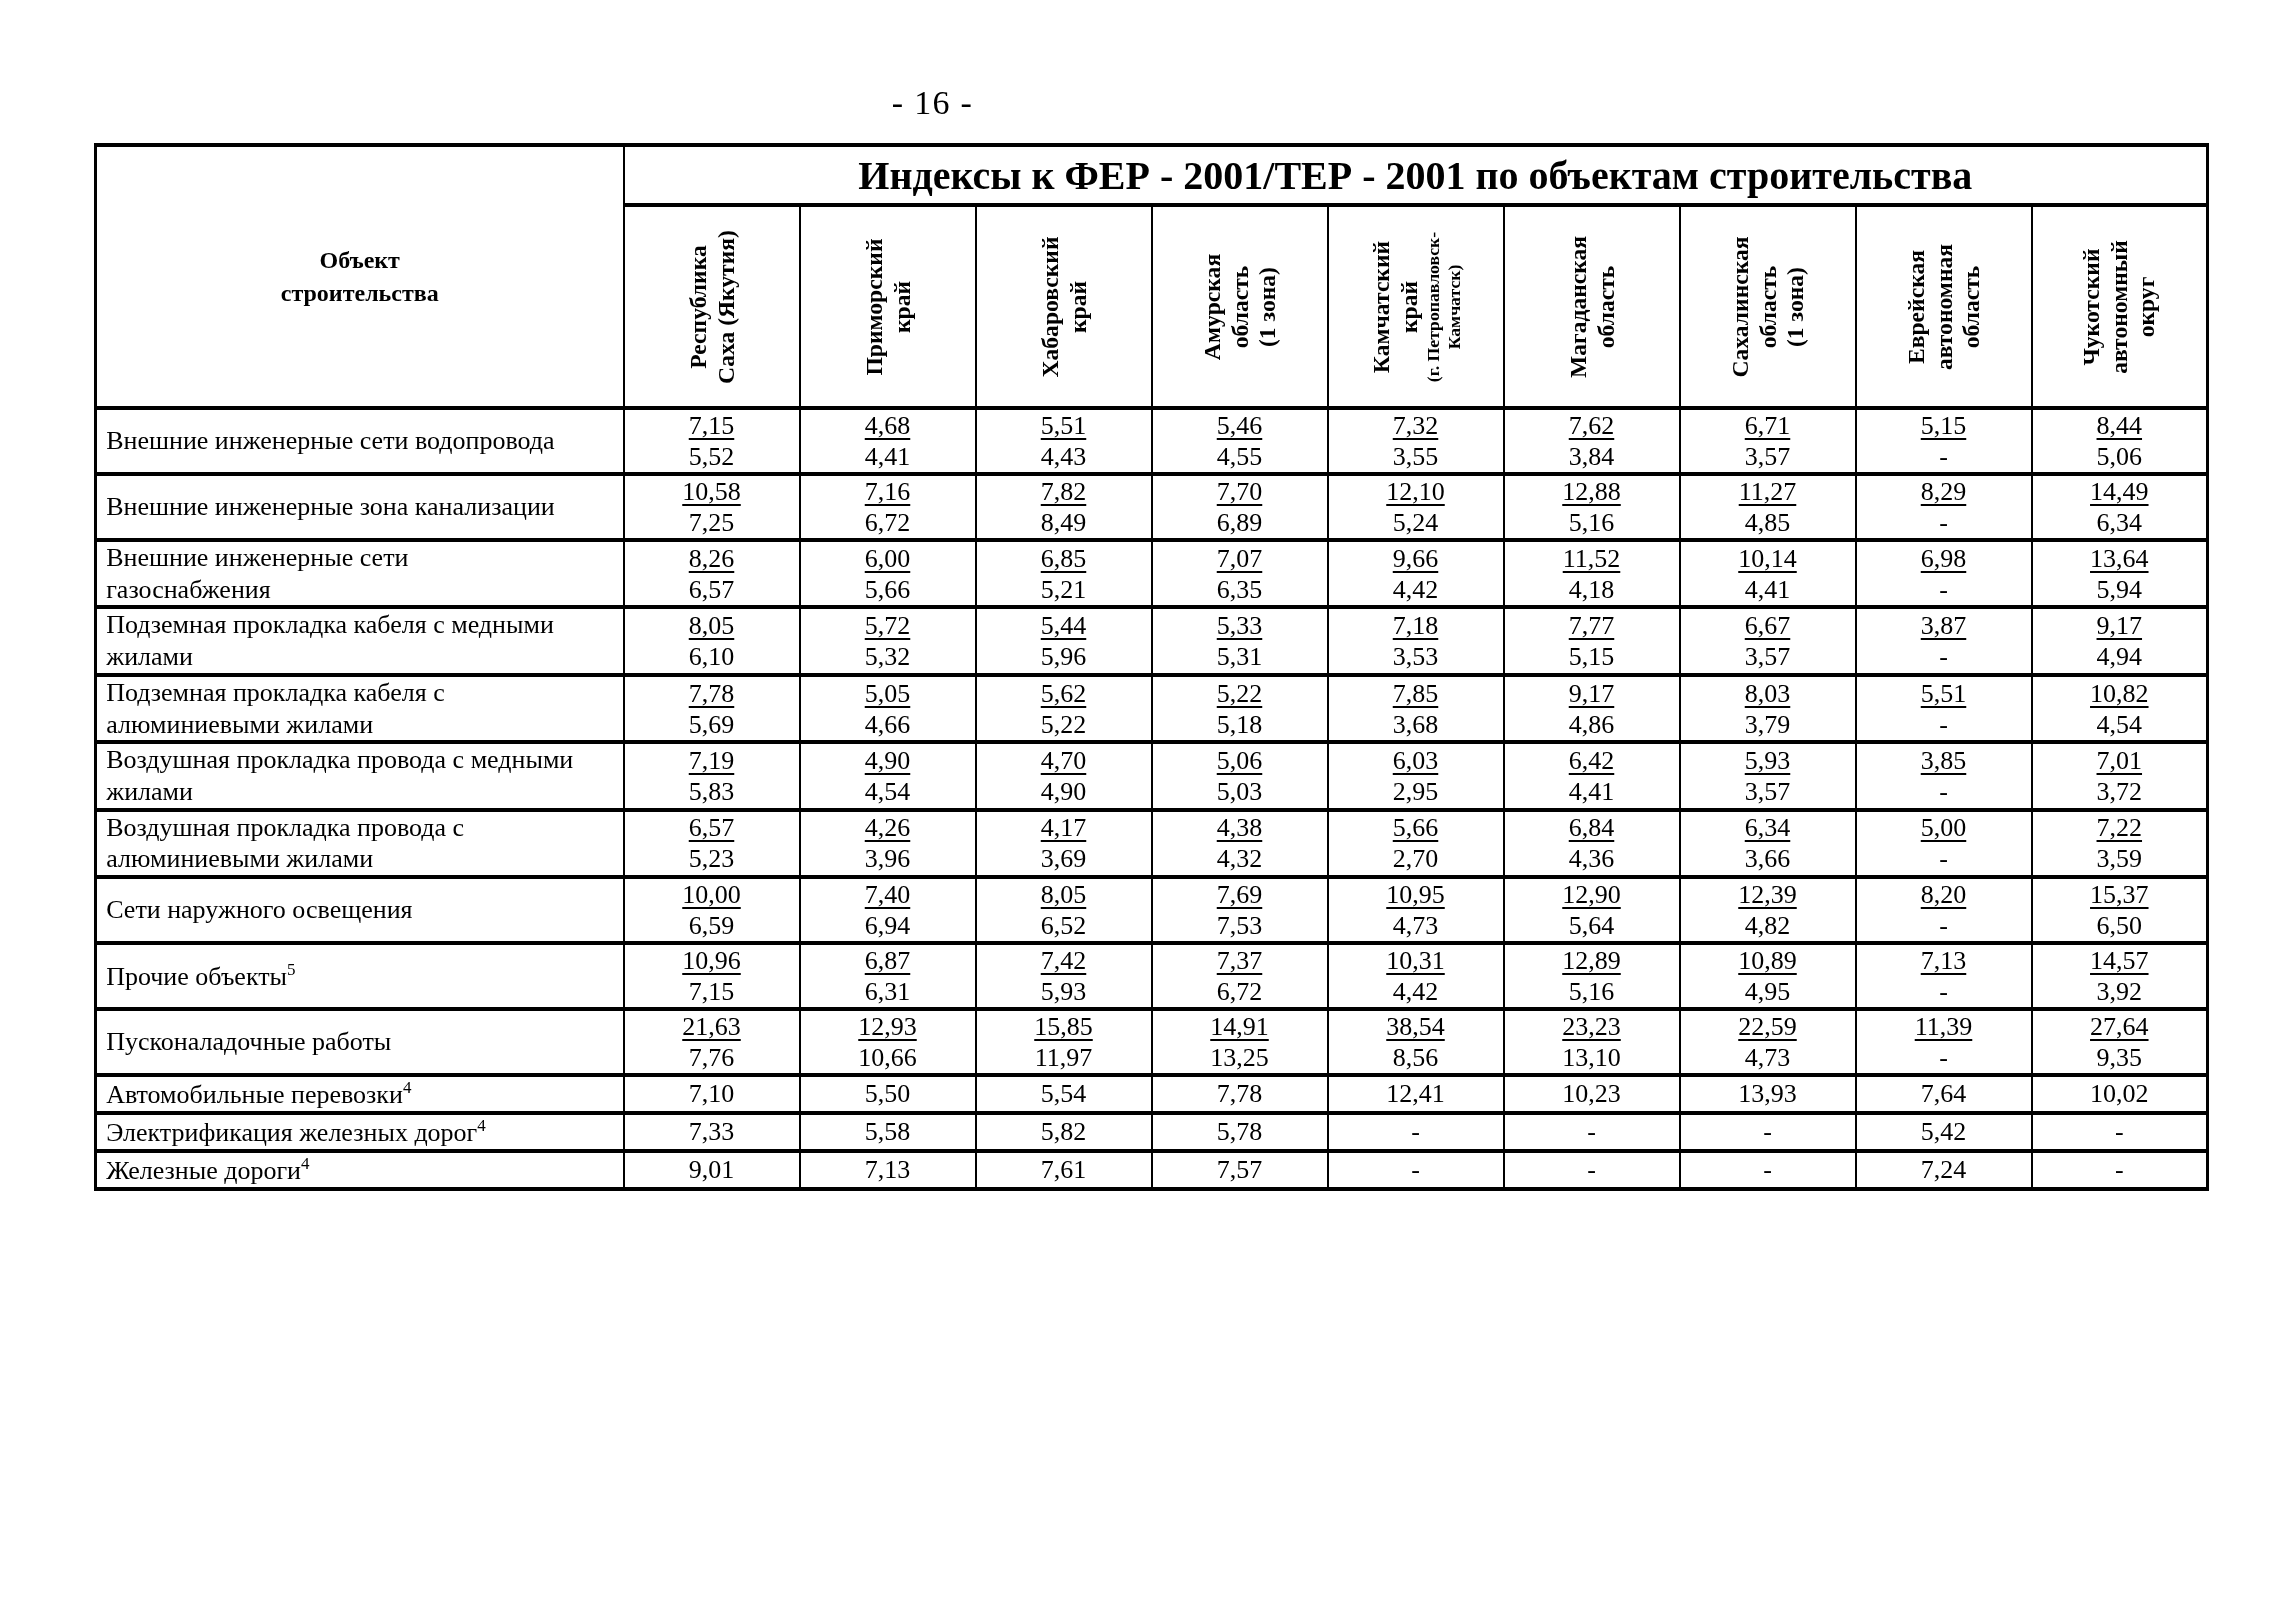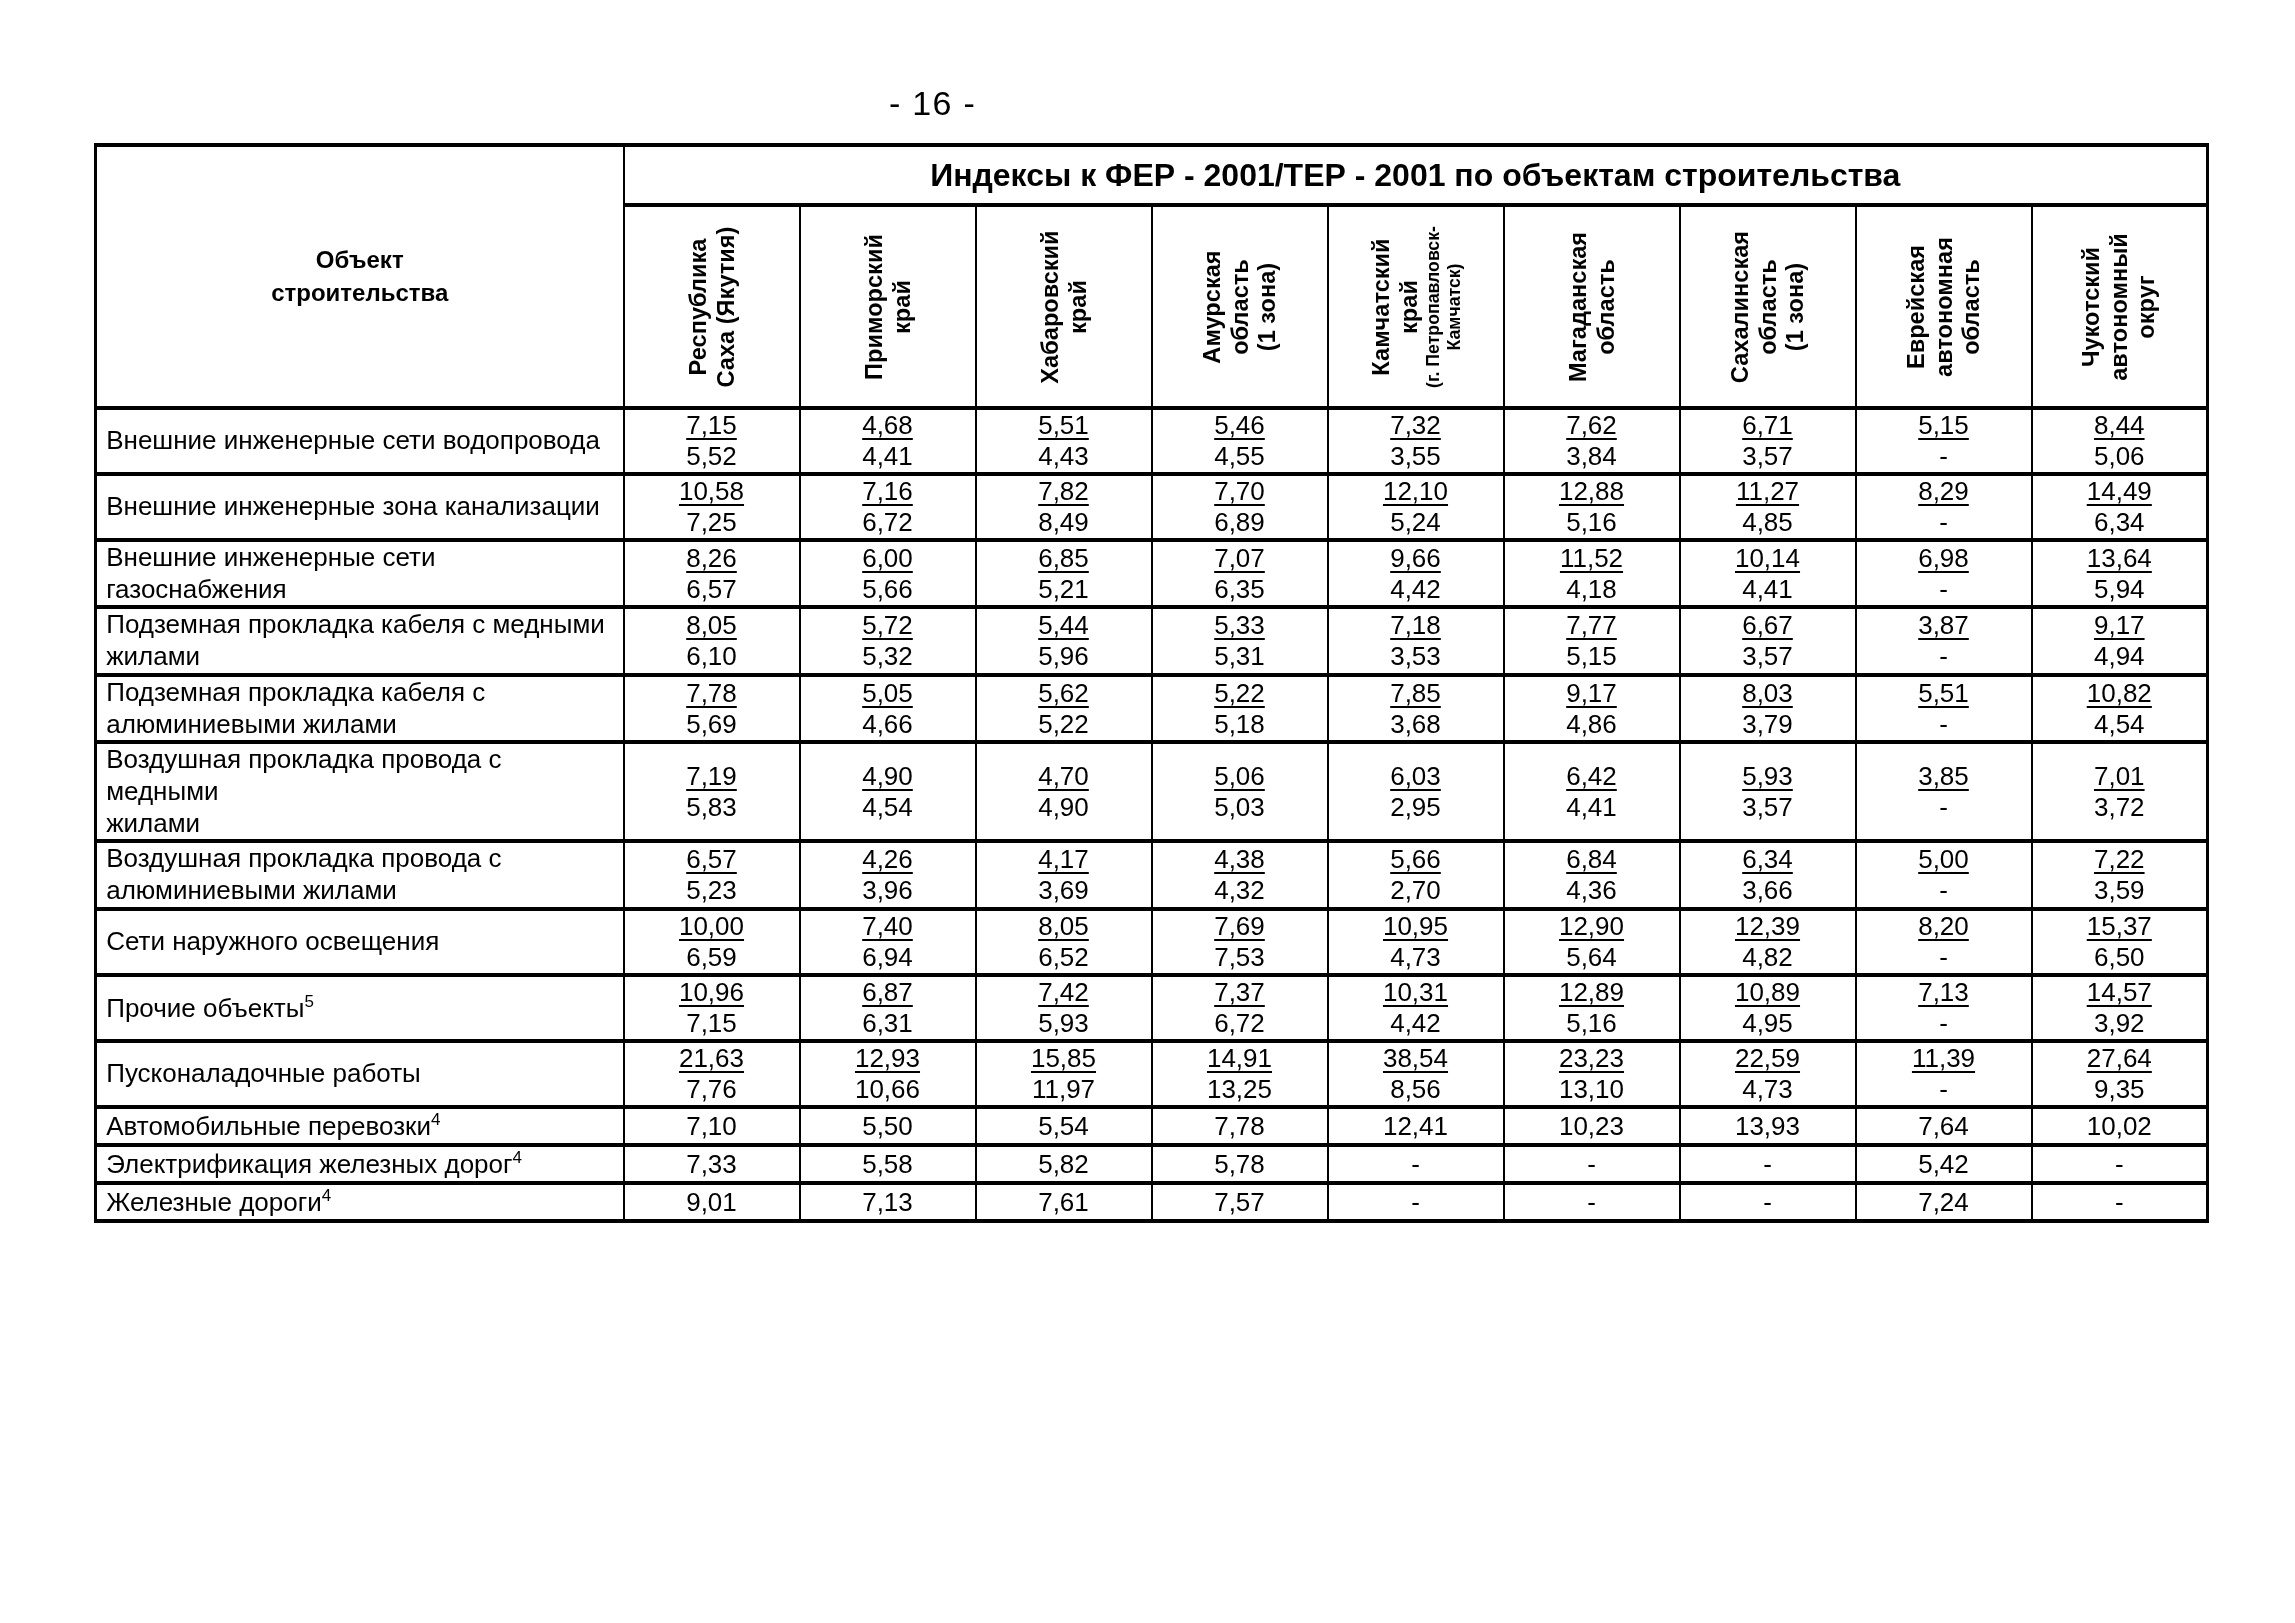--- a/index.html
+++ b/index.html
@@ -3,21 +3,21 @@
 <meta charset="utf-8">
 <style>
   html, body { margin: 0; padding: 0; }
   body { background: #ffffff; }
   .page {
     position: relative;
     width: 1865px;
     height: 1624px;
     background: #ffffff;
     color: #000;
-    font-family: Liberation Sans, sans-serif;
+    font-family: Liberation Serif, serif;
   }
   .page-number {
     position: absolute;
     top: 84px;
     left: 0;
     width: 100%;
     text-align: center;
     font-size: 34px;
     font-weight: normal;
     letter-spacing: 1.3px;
@@ -39,21 +39,21 @@
     border-top: 4.6px solid #000;
     border-bottom: 4.6px solid #000;
     padding: 0;
     vertical-align: middle;
   }
   tr.title-row { height: 60px; }
   tr.region-header-row { height: 203px; }
   tbody tr.row-double { height: 66px; }
   tbody tr.row-single { height: 38px; }
   th.title-cell {
-    font-size: 32px;
+    font-size: 40px;
     font-weight: bold;
     text-align: center;
   }
   th.obj-header {
     font-size: 24px;
     font-weight: bold;
     text-align: center;
     white-space: pre-line;
     line-height: 1.35;
   }

